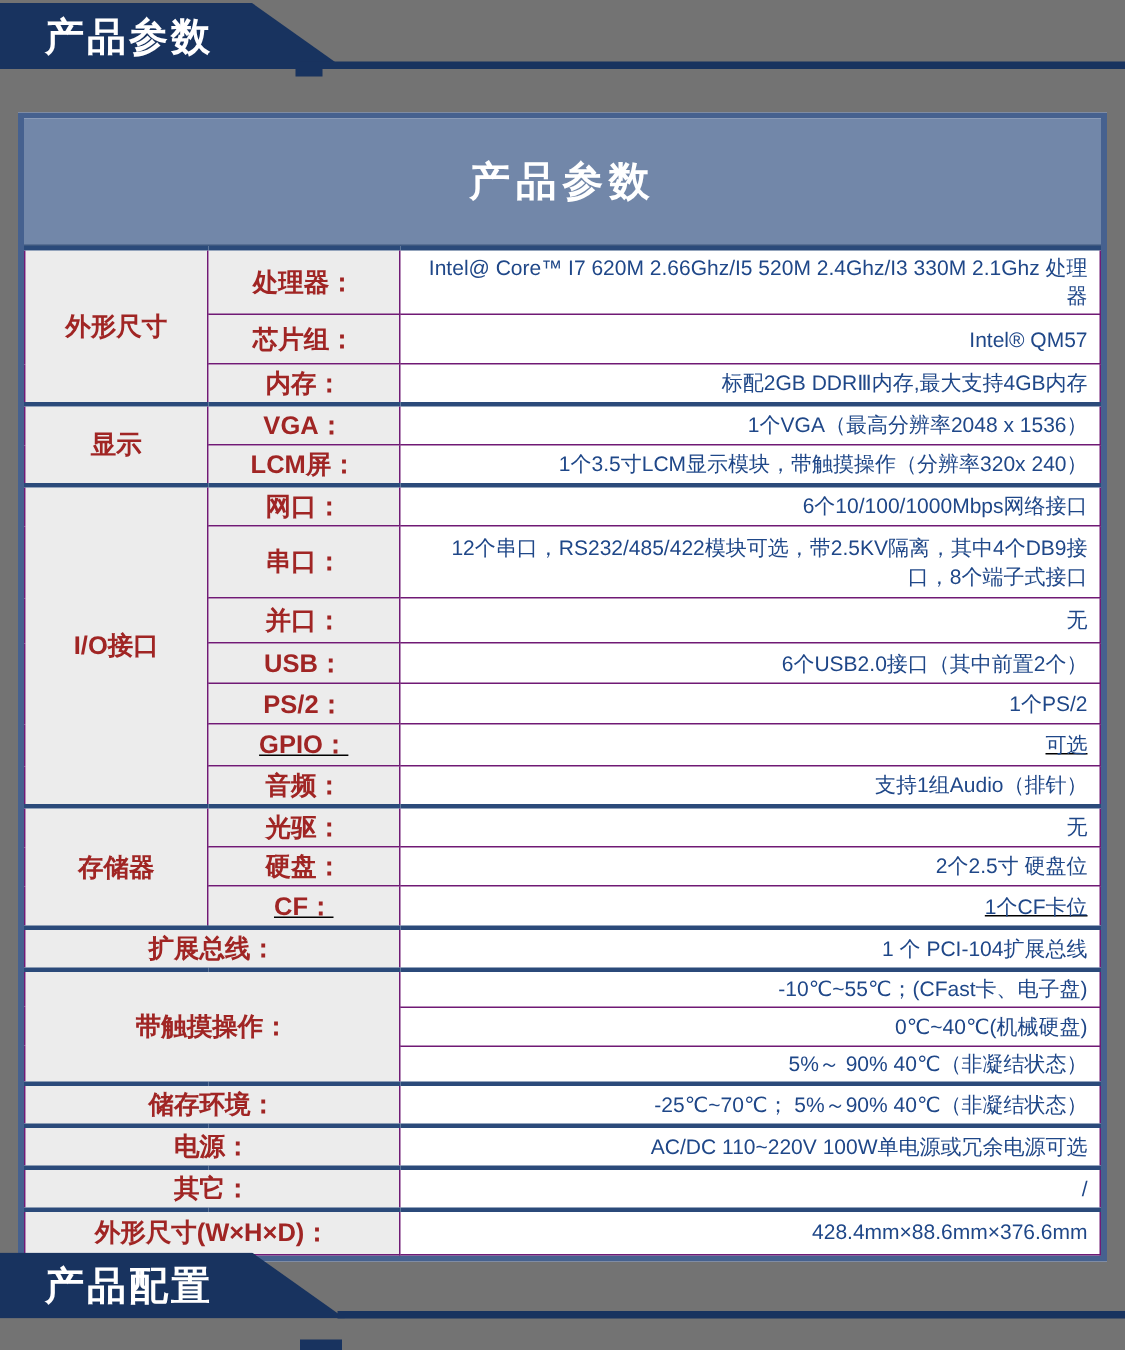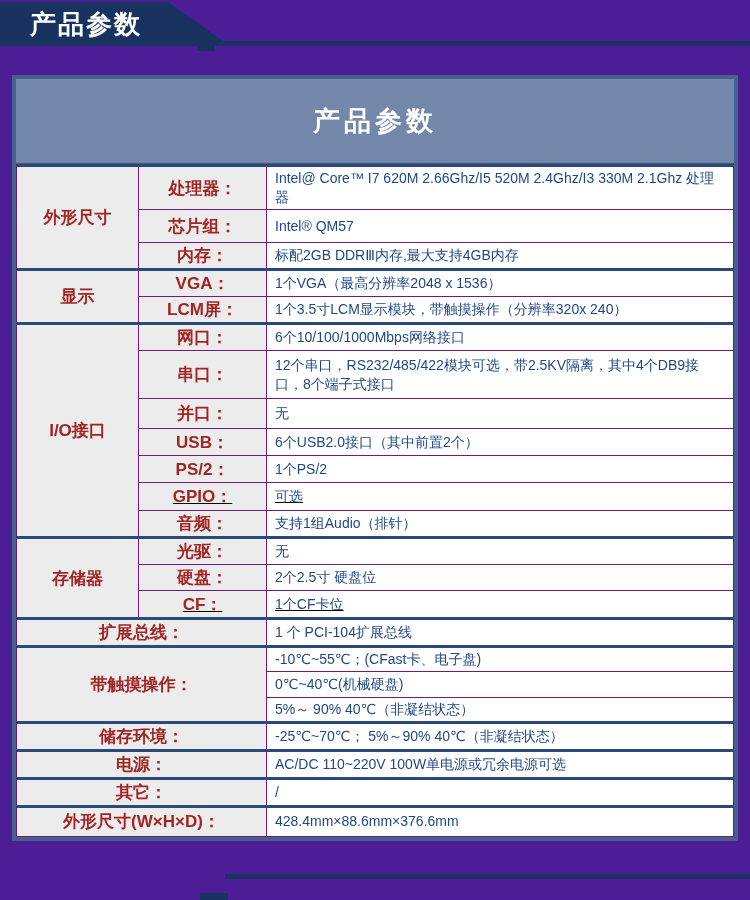--- a/index.html
+++ b/index.html
@@ -1,36 +1,36 @@
 <!DOCTYPE html>
 <html><head>
 <meta charset="utf-8">
 <style>
   html,body{margin:0;padding:0;background:#ffffff;width:750px;height:900px;overflow:hidden;
     font-family:"Liberation Sans","DejaVu Sans",sans-serif;}
-  .stage{position:relative;width:750px;height:900px;background:#4c1d95;}
+  .stage{position:relative;width:750px;height:900px;background:#737373;}
 
   
   .banner{position:absolute;left:0;height:44px;background:#18335f;color:#fff;
     clip-path:polygon(0 0,168px 0,230px 100%,0 100%);width:340px;}
   .banner .blabel{display:block;padding-left:30px;line-height:44px;font-size:26px;
     font-weight:bold;letter-spacing:2px;}
   .banner-line{position:absolute;height:5px;background:#18335f;}
   .banner-nub{position:absolute;background:#18335f;}
 
   
   .spec-wrap{position:absolute;left:12px;top:75px;width:718px;border:4px solid #46618f;background:#fff;}
   .spec-title{height:84px;background:#7287a9;display:flex;align-items:center;justify-content:center;
     color:#ffffff;font-size:27px;font-weight:bold;letter-spacing:4px;border-bottom:1px solid #3c577f;}
   table.spec{width:100%;border-collapse:collapse;table-layout:fixed;}
   col.c1{width:122px;} col.c2{width:128px;}
   td{border:1px solid #701a75;vertical-align:middle;overflow:hidden;}
   td.cat{background:#ececec;color:#a02524;font-weight:bold;font-size:17px;text-align:center;}
   td.lbl{background:#ececec;color:#a02524;font-weight:bold;font-size:17px;text-align:center;}
-  td.val{background:#ffffff;color:#1f4788;font-size:14px;text-align:left;padding:2px 8px;line-height:1.35;}
+  td.val{background:#ffffff;color:#1f4788;font-size:14px;text-align:right;padding:2px 8px;line-height:1.35;}
   tr.g > td{border-top:3px solid #2b4a7a;}
   
   tr.h44{height:44px;} tr.h33{height:33px;} tr.h24{height:24px;} tr.h27{height:27px;}
   tr.h25{height:25px;} tr.h48{height:48px;} tr.h30{height:30px;margin-top:26px;} tr.h28{height:28px;text-decoration:underline;}
   tr.h26{height:26px;} tr.h23{height:23px;margin-top:22px;}
 </style>
 </head>
 <body>
 
 <div class="stage">
@@ -147,16 +147,19 @@
           <td class="val">/</td>
         </tr>
         <tr class="g h30">
           <td class="lbl" colspan="2">外形尺寸(W×H×D)：</td>
           <td class="val">428.4mm×88.6mm×376.6mm</td>
         </tr>
       </tbody>
     </table>
   </div>
 
+  <div class="banner" style="top:835px;">
+    <span class="blabel">产品配置</span>
+  </div>
   <div class="banner-line" style="top:874px;left:225px;width:525px;"></div>
   <div class="banner-nub" style="top:893px;left:200px;width:28px;height:7px;"></div>
 
 </div>
 
 </body></html>

